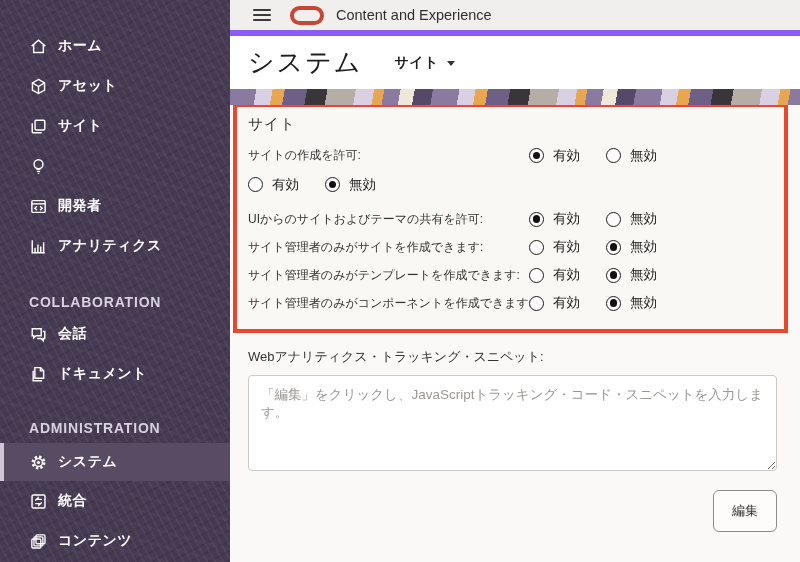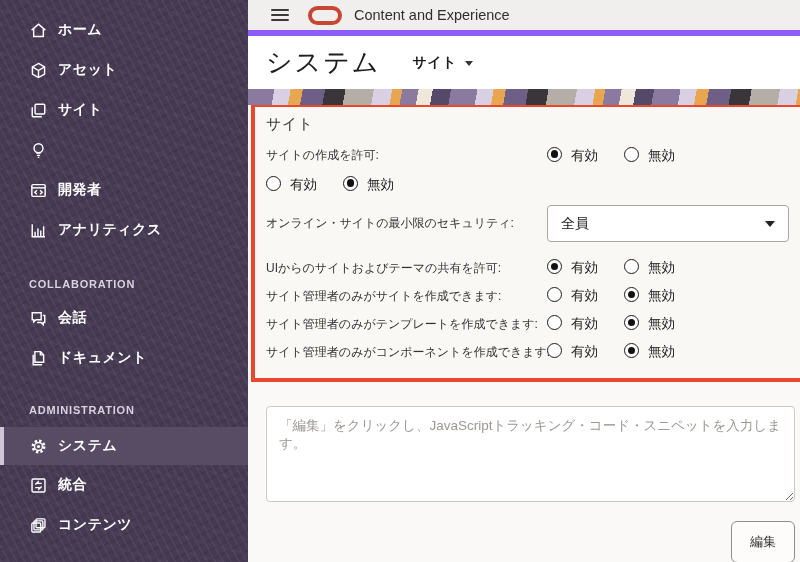--- a/index.html
+++ b/index.html
@@ -1,35 +1,35 @@
 <!DOCTYPE html>
 <html><head>
 <meta charset="utf-8">
 <style>
   * { box-sizing: border-box; margin: 0; padding: 0; }
   html,body { width:800px; height:562px; overflow:hidden;
     font-family:"Liberation Sans","DejaVu Sans",sans-serif; }
   body { display:flex; background:#fff; }
 
   
-  .sidebar { width:248px; height:562px; flex:none; color:#fff;
+  .sidebar { width:230px; height:562px; flex:none; color:#fff;
     background-color:#453a52;
     background-image:
       repeating-linear-gradient(62deg, rgba(255,255,255,0.045) 0 2px, transparent 2px 7px),
       repeating-linear-gradient(-28deg, rgba(0,0,0,0.07) 0 2px, transparent 2px 9px),
       repeating-linear-gradient(15deg, rgba(255,255,255,0.02) 0 3px, transparent 3px 14px);
-    padding-top:10px; }
+    padding-top:26px; }
   .side-item { height:40px; display:flex; align-items:center; cursor:pointer; position:relative; }
   .side-item .ic { width:19px; height:19px; margin-left:29px; flex:none; display:flex; }
   .side-item .ic svg { width:100%; height:100%; }
   .side-item .lbl { margin-left:10px; font-size:14px; font-weight:bold; letter-spacing:.5px; white-space:nowrap; }
   .side-item.active { background:#574c63; height:38px; margin:9px 0 0 0; }
   .side-item.active::before { content:""; position:absolute; left:0; top:0; bottom:0;
     width:4px; background:#cfc5d8; }
-  .side-section { font-size:11px; font-weight:bold; letter-spacing:.8px; color:#d9d2e0;
+  .side-section { font-size:14px; font-weight:bold; letter-spacing:.8px; color:#d9d2e0;
     margin:28px 0 6px 29px; height:14px; }
   .side-section.admin { margin-top:26px; }
 
   
   .main { width:575px; height:562px; display:flex; flex-direction:column; }
 
   .topbar { height:36px; flex:none; background:#f1efee; border-bottom:6px solid #8b5cf6;
     display:flex; align-items:center; }
   .hamburger { width:18px; height:13px; margin-left:23px; display:flex; flex-direction:column;
     justify-content:space-between; cursor:pointer; }
@@ -54,21 +54,21 @@
 
   .content { flex:1; background:#faf9f7; position:relative; overflow:hidden; }
 
   .highlight-box { margin:-2px 0 0 3px; width:555px; border:4px solid #e8492c;
     background:#faf8f5; padding:8px 10px 12px 11px; }
   .sec-heading { font-size:15px; color:#3a3a3a; height:26px; letter-spacing:.5px; }
   .row { display:flex; align-items:center; height:29px; }
   .row-sm { height:28px; }
   .row-label { width:281px; flex:none; font-size:12px; color:#333; white-space:nowrap; }
   .controls { display:flex; align-items:center; }
-  .radio-pair { display:flex; align-items:flex-start; margin-right:26px; cursor:pointer; }
+  .radio-pair { display:flex; align-items:center; margin-right:26px; cursor:pointer; }
   .radio { width:15px; height:15px; border:1.6px solid #1c1c1c; border-radius:50%;
     background:#fff; position:relative; flex:none; }
   .radio.checked::after { content:""; position:absolute; left:2.6px; top:2.6px; right:2.6px;
     bottom:2.6px; background:#111; border-radius:50%; }
   .radio-lbl { font-size:13.5px; color:#222; margin-left:9px; }
   .dropdown-row { height:49px; display:flex; align-items:center; }
   .dropdown { width:242px; height:37px; background:#fff; border:1px solid #aaa7a3;
     border-radius:4px; display:flex; align-items:center; justify-content:space-between;
     padding:0 13px; cursor:pointer; }
   .dropdown .dd-val { font-size:14px; color:#222; }
@@ -248,27 +248,20 @@
             <span class="radio"></span>
             <span class="radio-lbl">有効</span>
           </span>
           <span class="radio-pair">
             <span class="radio checked"></span>
             <span class="radio-lbl">無効</span>
           </span>
         </div>
       </div>
 
-      <div class="dropdown-row">
-        <span class="row-label">オンライン・サイトの最小限のセキュリティ:</span>
-        <div class="dropdown">
-          <span class="dd-val">全員</span>
-          <span class="dd-caret"></span>
-        </div>
-      </div>
 
       <div class="gap"></div>
 
       <div class="row row-sm">
         <span class="row-label">UIからのサイトおよびテーマの共有を許可:</span>
         <div class="controls">
           <span class="radio-pair">
             <span class="radio checked"></span>
             <span class="radio-lbl">有効</span>
           </span>
@@ -316,20 +309,21 @@
           </span>
           <span class="radio-pair">
             <span class="radio checked"></span>
             <span class="radio-lbl">無効</span>
           </span>
         </div>
       </div>
     </section>
 
     <div class="analytics">
+      <div class="analytics-label">Webアナリティクス・トラッキング・スニペット:</div>
       <textarea class="snippet-area" readonly="" placeholder="「編集」をクリックし、JavaScriptトラッキング・コード・スニペットを入力します。" style=""></textarea>
       <div class="btn-row">
         <button class="edit-btn">編集</button>
       </div>
     </div>
 
   </div>
 </div>
 
 </body></html>

